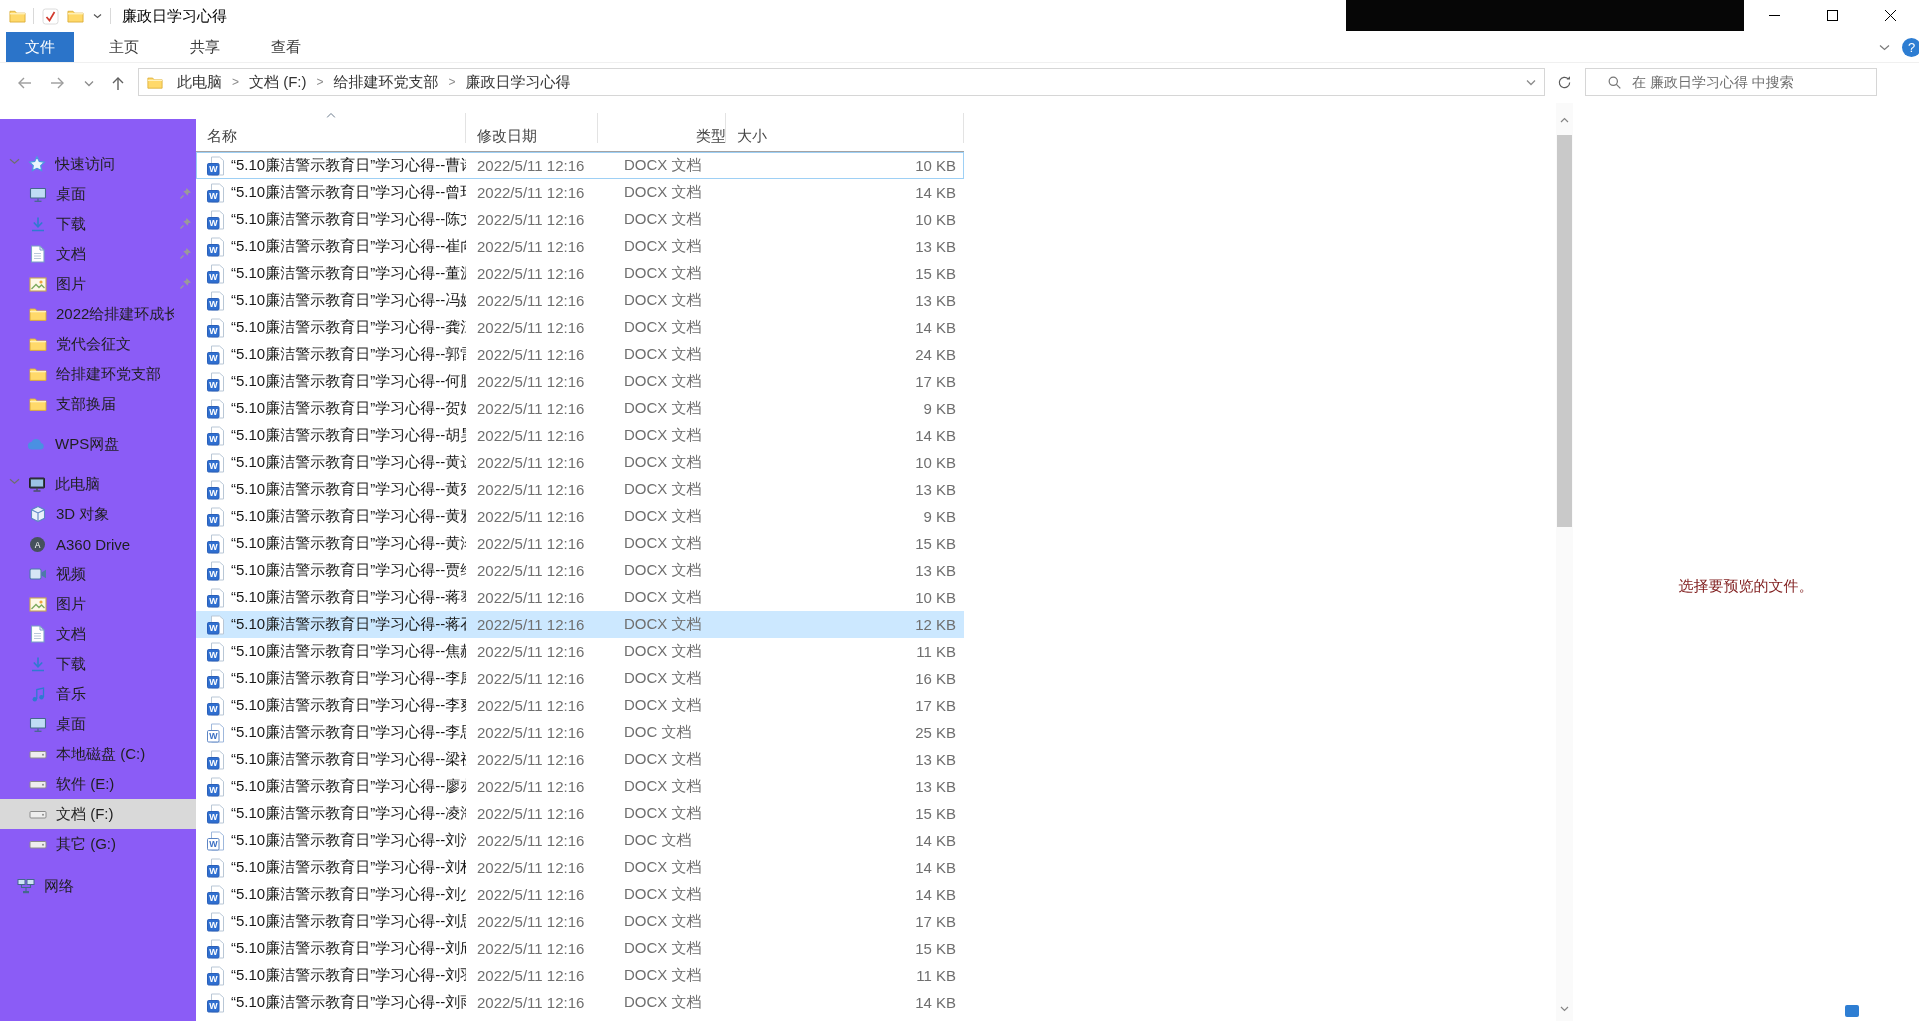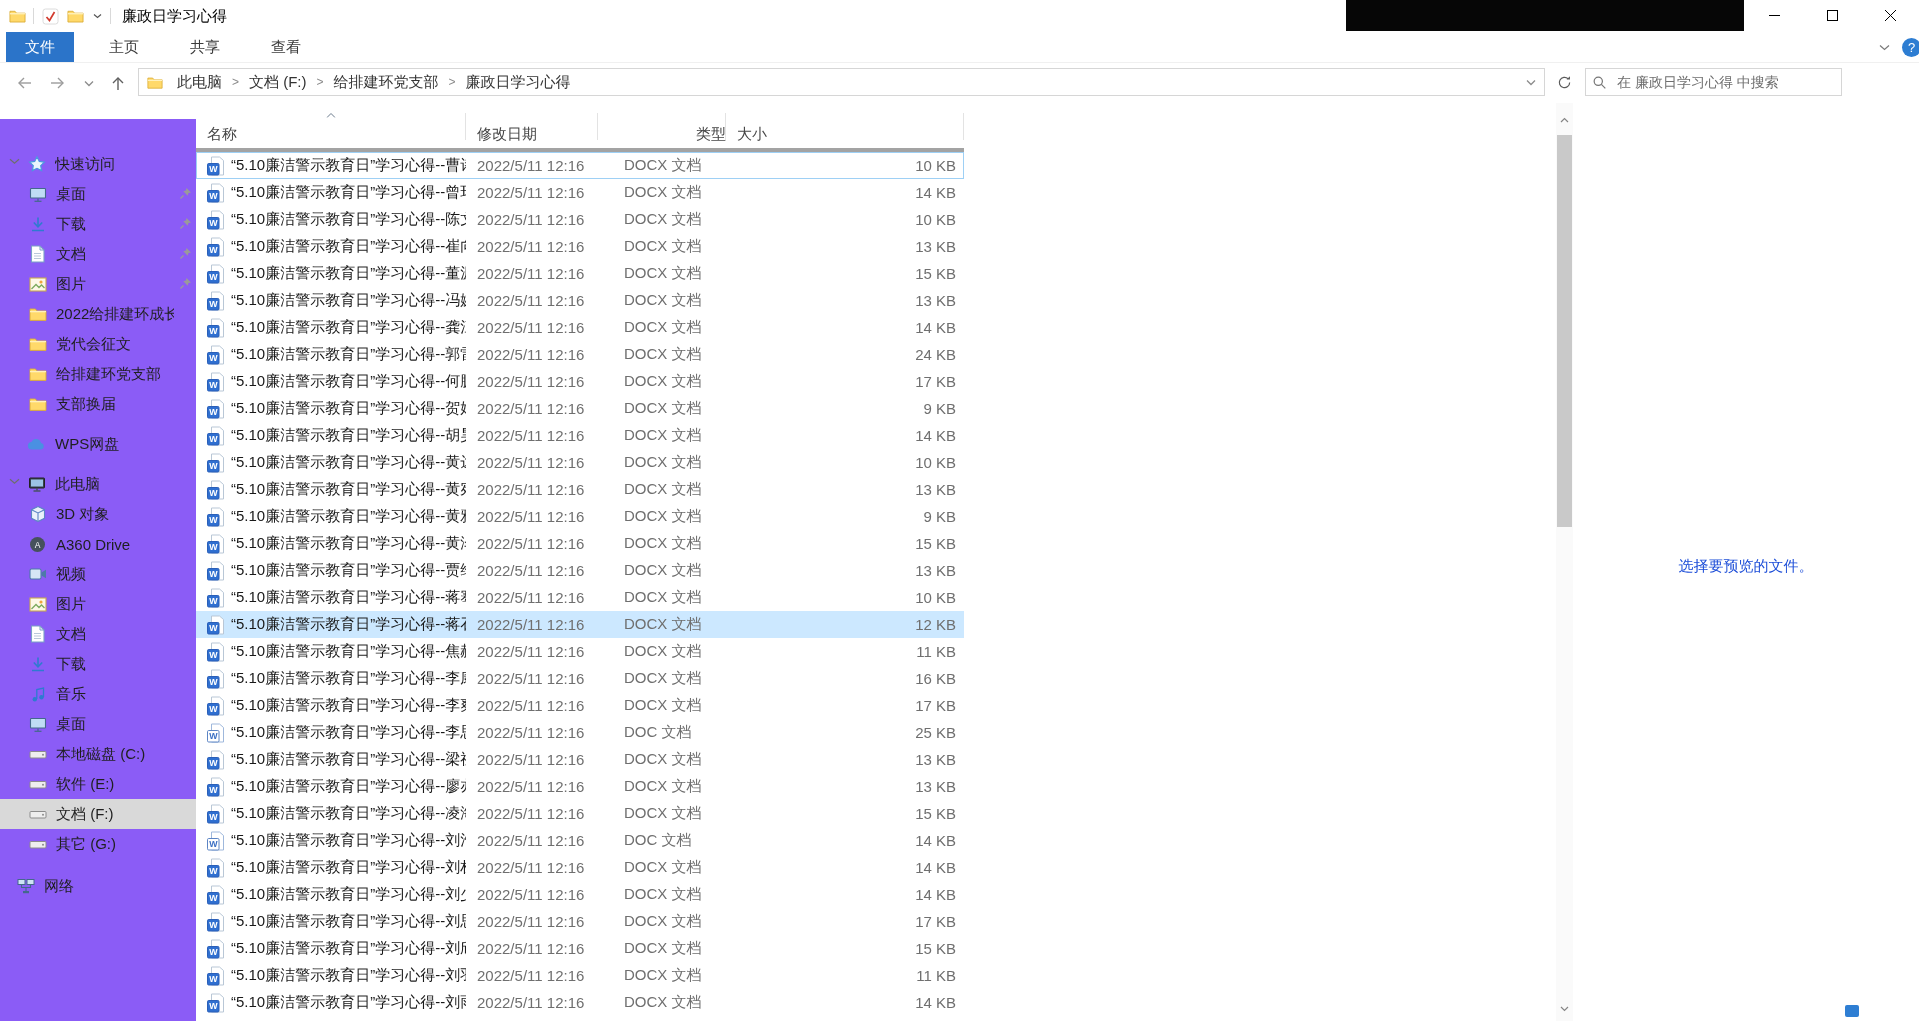--- a/index.html
+++ b/index.html
@@ -27,60 +27,60 @@
   .helpdot{width:19px;height:19px;border-radius:50%;background:#2d7dd2;color:#fff;font-size:13px;display:flex;align-items:center;justify-content:center;margin-right:-4px;}
   
   .addrrow{height:40px;position:relative;border-bottom:1px solid #e3e3e3;background:#fff;}
   .navbtn{position:absolute;top:6px;width:28px;height:28px;display:flex;align-items:center;justify-content:center;}
   .addressbox{position:absolute;left:138px;top:5px;width:1407px;height:28px;border:1px solid #d6d6d6;background:#fff;display:flex;align-items:center;padding-left:8px;box-sizing:border-box;}
   .crumbs{display:flex;align-items:center;gap:2px;margin-left:8px;flex:1;overflow:hidden;white-space:nowrap;}
   .crumb{padding:0 6px;color:#333;}
   .crumbsep{color:#8a8a8a;font-size:12px;padding:0 2px;}
   .addr-dd{width:26px;height:100%;display:flex;align-items:center;justify-content:center;}
   .refreshbtn{position:absolute;left:1549px;top:5px;width:30px;height:28px;display:flex;align-items:center;justify-content:center;}
-  .searchbox{position:absolute;left:1585px;top:5px;width:257px;height:28px;border:1px solid #d6d6d6;background:#fff;display:flex;align-items:center;gap:8px;padding-left:6px;box-sizing:border-box;}
+  .searchbox{position:absolute;left:1585px;top:5px;width:292px;height:28px;border:1px solid #d6d6d6;background:#fff;display:flex;align-items:center;gap:8px;padding-left:21px;box-sizing:border-box;}
   .searchbox input{border:none;outline:none;flex:1;font-size:14px;color:#333;background:transparent;font-family:inherit;}
   .searchbox input::placeholder{color:#6f6f6f;opacity:1;}
   
   .main{position:absolute;top:103px;left:0;right:0;bottom:0;background:#fff;}
   
   .sidebar{position:absolute;left:0;top:16px;bottom:0;width:196px;padding-top:30px;box-sizing:border-box;overflow:hidden;background:#8b5cf6;}
   .side-item{height:30px;display:flex;align-items:center;position:relative;font-size:15px;white-space:nowrap;}
   .side-item.level0{padding-left:27px;}
   .side-item.level1{padding-left:28px;}
   .side-item.gap10{margin-top:10px;}
   .side-item.gap12{margin-top:12px;padding-left:16px;}
   .side-item.selected{background:#d9d9d9;}
   .side-item .chev{position:absolute;left:9px;top:9px;width:12px;height:12px;}
   .side-item .sicon{width:19px;height:19px;margin-right:9px;flex:none;display:flex;align-items:center;justify-content:center;}
   .side-item .slabel{overflow:hidden;text-overflow:clip;max-width:118px;}
   .side-item .pin{position:absolute;right:3px;top:8px;width:14px;height:14px;}
   
   .filelist{position:absolute;left:196px;top:0;bottom:0;width:1360px;overflow:hidden;}
-  .fheader{height:49px;display:flex;position:relative;width:768px;border-bottom:4px solid #a3a3a3;box-sizing:border-box;color:#454545;}
+  .fheader{height:49px;display:flex;position:relative;width:768px;border-bottom:1px solid #a3a3a3;box-sizing:border-box;color:#454545;}
   .hcell{display:flex;align-items:center;padding-top:18px;box-sizing:border-box;position:relative;}
   .hcell::after{content:"";position:absolute;right:0;top:10px;bottom:8px;width:1px;background:#e3e3e3;}
   .hsort{position:absolute;top:10px;left:50%;transform:translateX(-50%);}
   .frow{height:27px;display:flex;align-items:center;width:768px;position:relative;box-sizing:border-box;}
   .frow.selected{background:#cce8ff;}
   .frow.focused::after{content:"";position:absolute;inset:0;border:1px solid #9ed0f5;pointer-events:none;}
   .c-name{width:270px;display:flex;align-items:center;gap:7px;padding-left:11px;box-sizing:border-box;color:#191919;overflow:hidden;white-space:nowrap;flex:none;}
   .c-date{width:132px;padding-left:11px;box-sizing:border-box;color:#6f6f6f;flex:none;white-space:nowrap;}
   .c-type{width:128px;padding-left:26px;box-sizing:border-box;color:#6f6f6f;flex:none;white-space:nowrap;}
   .c-size{width:238px;padding-right:8px;box-sizing:border-box;color:#6f6f6f;text-align:right;flex:none;white-space:nowrap;}
   .ficon{width:17px;height:20px;flex:none;display:flex;align-items:center;justify-content:center;}
   
   .vscroll{position:absolute;left:1556px;top:0;bottom:0;width:17px;background:#fafafa;}
   .sarr{position:absolute;left:0;width:17px;height:17px;display:flex;align-items:center;justify-content:center;}
   .sarr.up{top:8px;}
   .sarr.down{bottom:4px;}
   .sthumb{position:absolute;left:1px;top:32px;width:15px;height:392px;background:#c9c9c9;}
   
   .preview{position:absolute;left:1573px;top:0;right:0;bottom:0;background:#fff;}
-  .preview .ptext{position:absolute;top:454px;left:50%;transform:translateX(-50%);color:#1d4ed8;font-size:15px;white-space:nowrap;}
+  .preview .ptext{position:absolute;top:474px;left:50%;transform:translateX(-50%);color:#7f1d1d;font-size:15px;white-space:nowrap;}
   .bluesq{position:absolute;left:1845px;top:902px;width:14px;height:12px;background:#2e7ed3;border-radius:2px;}
   svg{display:block;}
 </style>
 </head>
 <body>
 
 <div class="window">
 
   <div class="titlebar">
     <span class="qicon">

